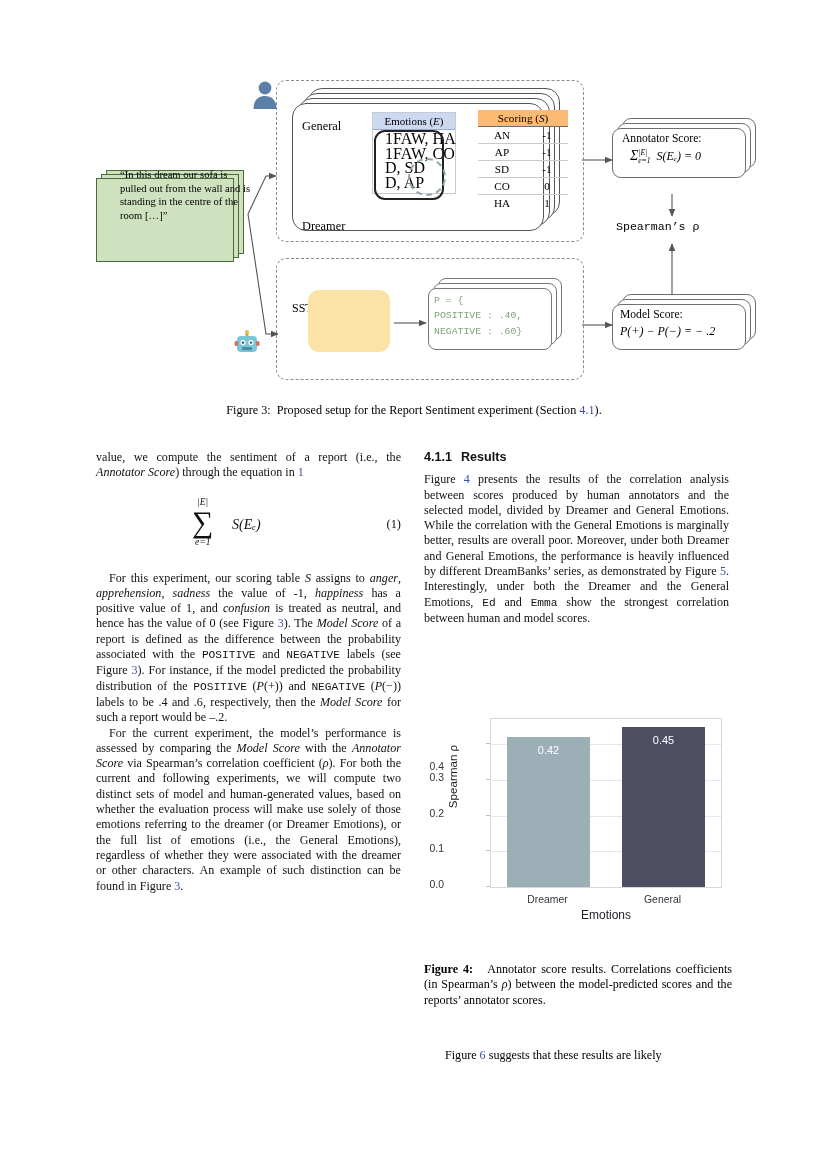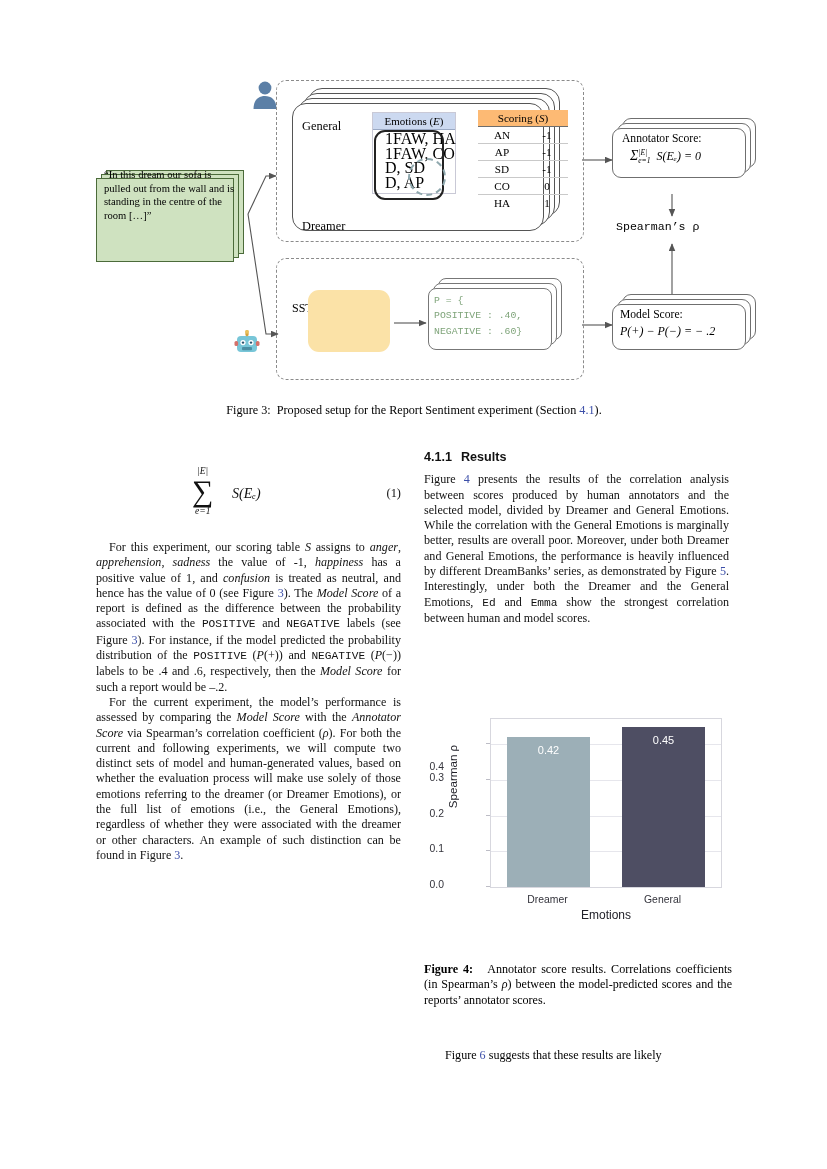--- a/index.html
+++ b/index.html
@@ -42,21 +42,21 @@
   
   .note-stack { position:absolute; left:0px; top:98px; width:150px; height:88px; }
   .note {
     position:absolute;
     background:#cfe2c0;
     border:1px solid #4b6b3a;
     box-sizing:border-box;
   }
   .note-text {
     position:absolute;
-    left:8px; top:96px;
+    left:24px; top:96px;
     width:134px;
     font-size:10.6px;
     line-height:13.6px;
     font-family:"Liberation Serif", serif;
     color:#000;
     z-index: 6;
   }
 
   
   .dashgroup {
@@ -493,20 +493,21 @@
     <div class="res-text res-title" style="left:524px; top:236px;">Model Score:</div>
     <div class="res-text res-eq" style="left:524px; top:252px;">P(+) − P(−) = − .2</div>
   </div>
 
   <div id="fig3-caption">
     <span>Figure 3:</span>&nbsp;
     <span>Proposed setup for the Report Sentiment experiment (Section </span><span class="ref">4.1</span><span>).</span>
   </div>
 
   <div class="col" id="col-left">
+    <p class="noindent">value, we compute the sentiment of a report (i.e., the <i>Annotator Score</i>) through the equation in <span class="ref">1</span></p>
 
     <div class="equation">
       <div class="eq-sum">
         <div class="top">|E|</div>
         <div class="sig">∑</div>
         <div class="bot">e=1</div>
       </div>
       <div class="eq-body">S(Eₑ)</div>
       <div class="eq-num">(1)</div>
     </div>

